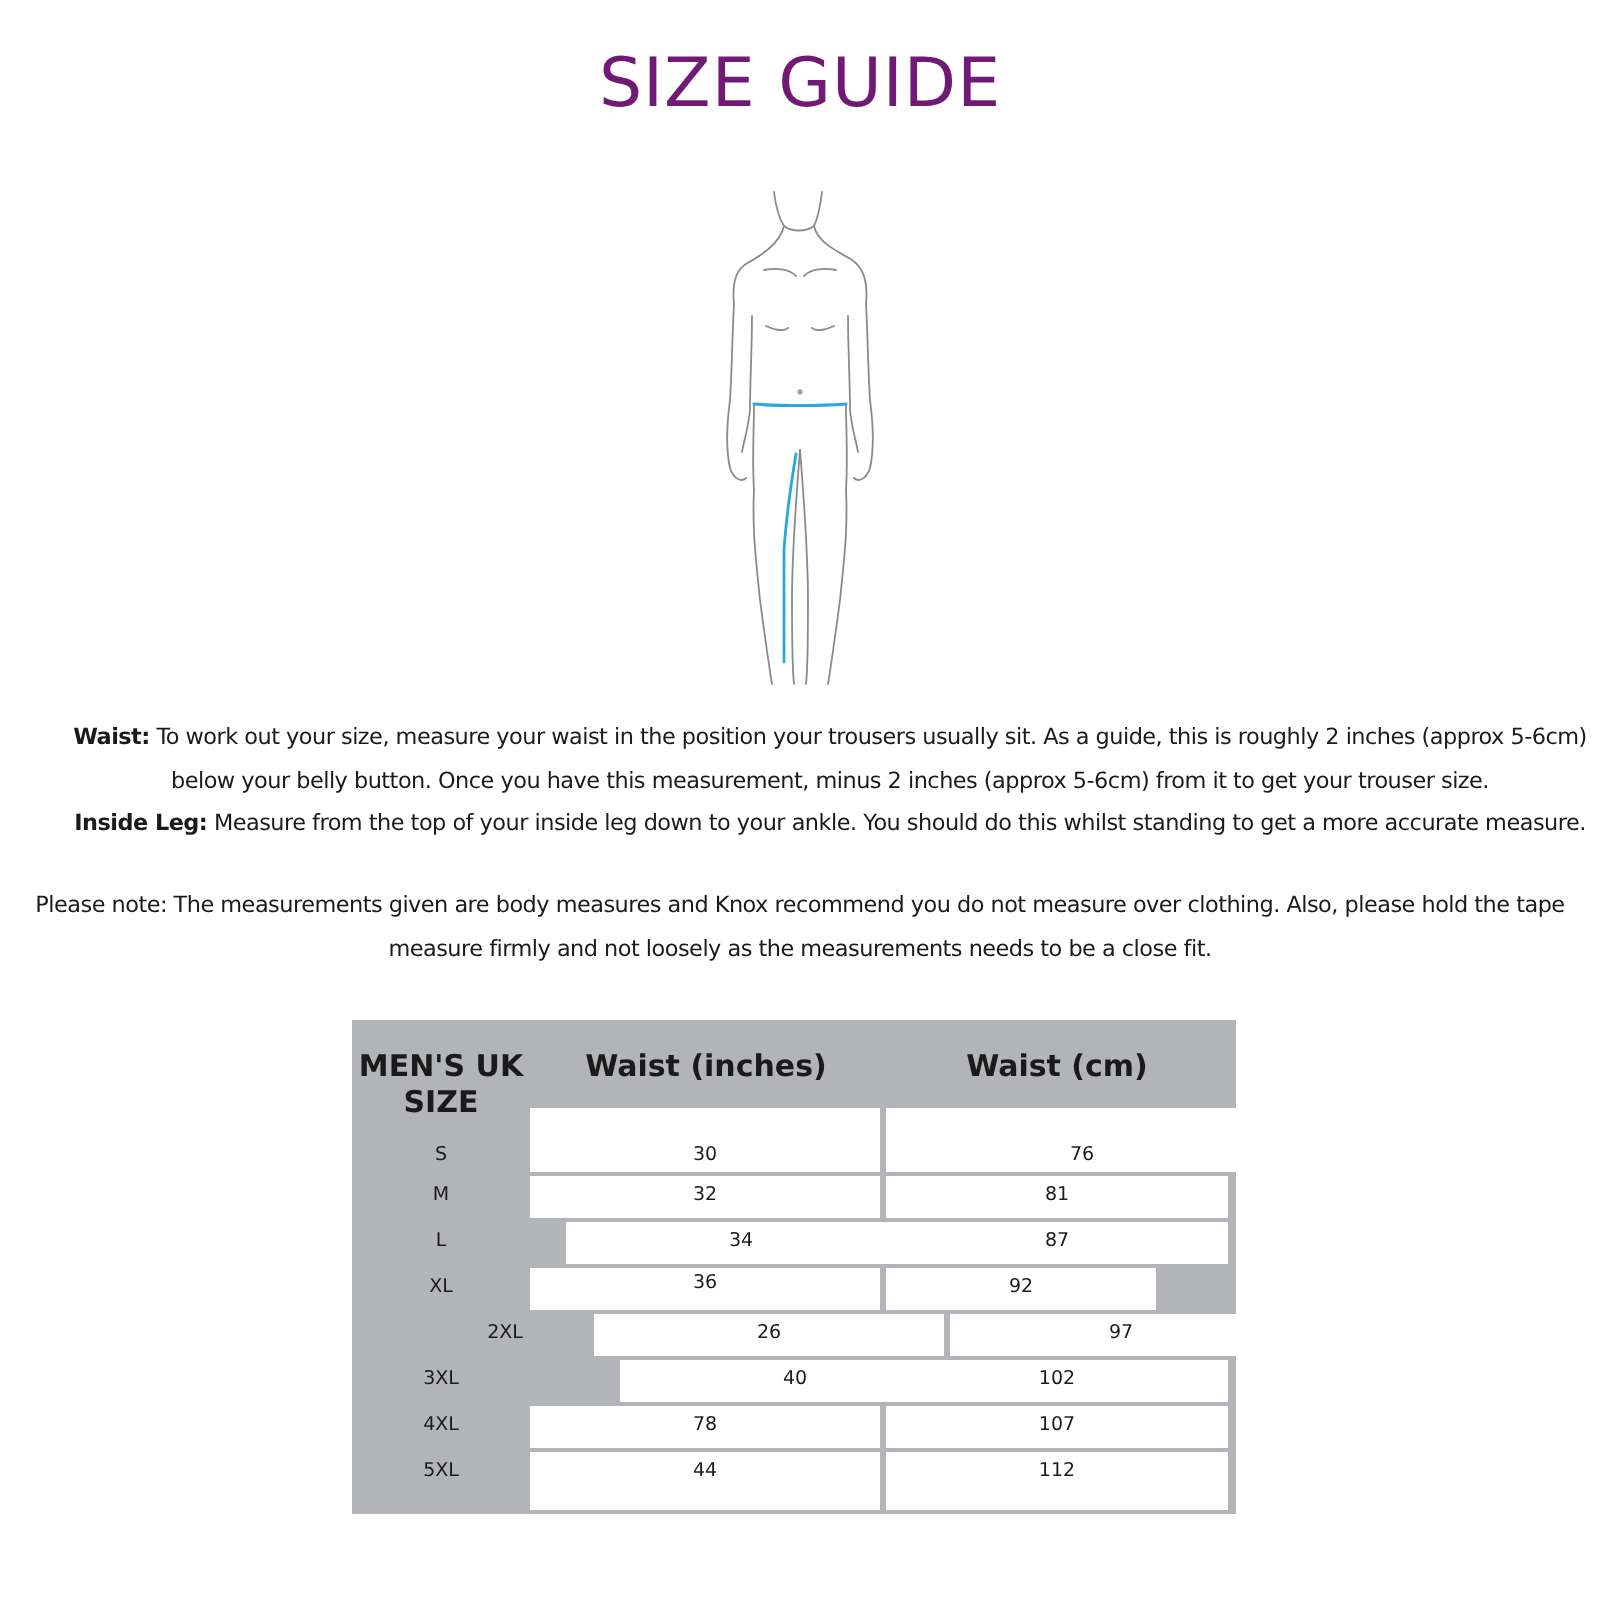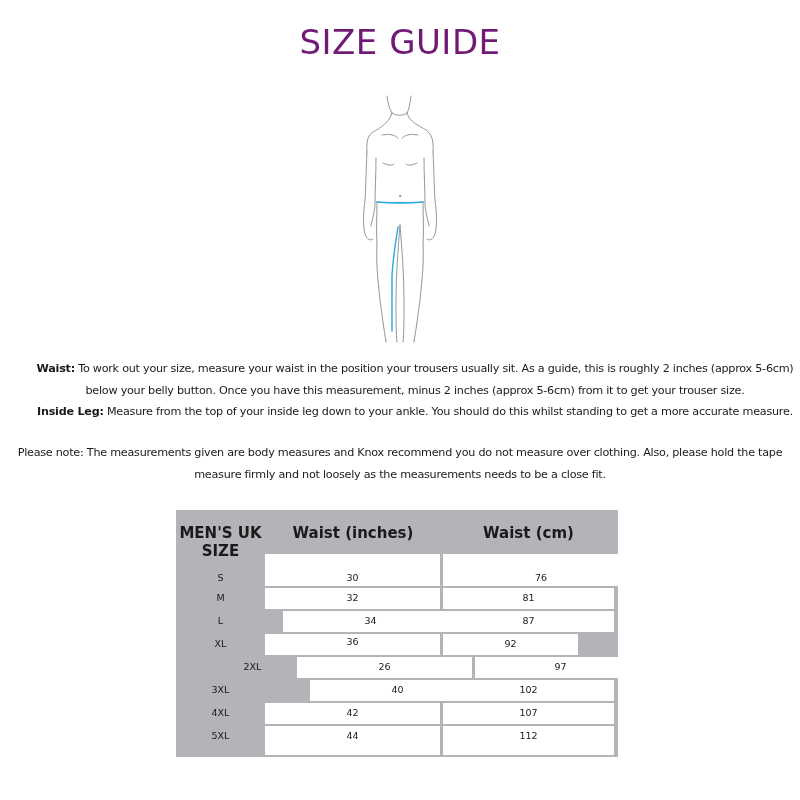--- a/index.html
+++ b/index.html
@@ -120,21 +120,21 @@
         <div class="cell" style="left:89px;width:175px;height:21px;padding-top:4px;box-sizing:border-box;">26</div>
         <div class="cell" style="left:267px;width:171px;height:21px;padding-top:4px;box-sizing:border-box;">97</div>
       </div>
       <div class="row" style="top: 170px; height: 21px;">
         <div class="size" style="top:4px">3XL</div>
         <div class="cell" style="left:89px;width:175px;height:21px;padding-top:4px;box-sizing:border-box;margin-left:45px;">40</div>
         <div class="cell" style="left:267px;width:171px;height:21px;padding-top:4px;box-sizing:border-box;">102</div>
       </div>
       <div class="row" style="top: 193px; height: 21px;">
         <div class="size" style="top:4px">4XL</div>
-        <div class="cell" style="left:89px;width:175px;height:21px;padding-top:4px;box-sizing:border-box;">42</div>
+        <div class="cell" style="left:89px;width:175px;height:21px;padding-top:4px;box-sizing:border-box;">78</div>
         <div class="cell" style="left:267px;width:171px;height:21px;padding-top:4px;box-sizing:border-box;">107</div>
       </div>
       <div class="row" style="top: 216px; height: 29px;">
         <div class="size" style="top:4px">5XL</div>
         <div class="cell" style="left:89px;width:175px;height:29px;padding-top:4px;box-sizing:border-box;">44</div>
         <div class="cell" style="left:267px;width:171px;height:29px;padding-top:4px;box-sizing:border-box;">112</div>
       </div>
     </div>
 </div>
 

